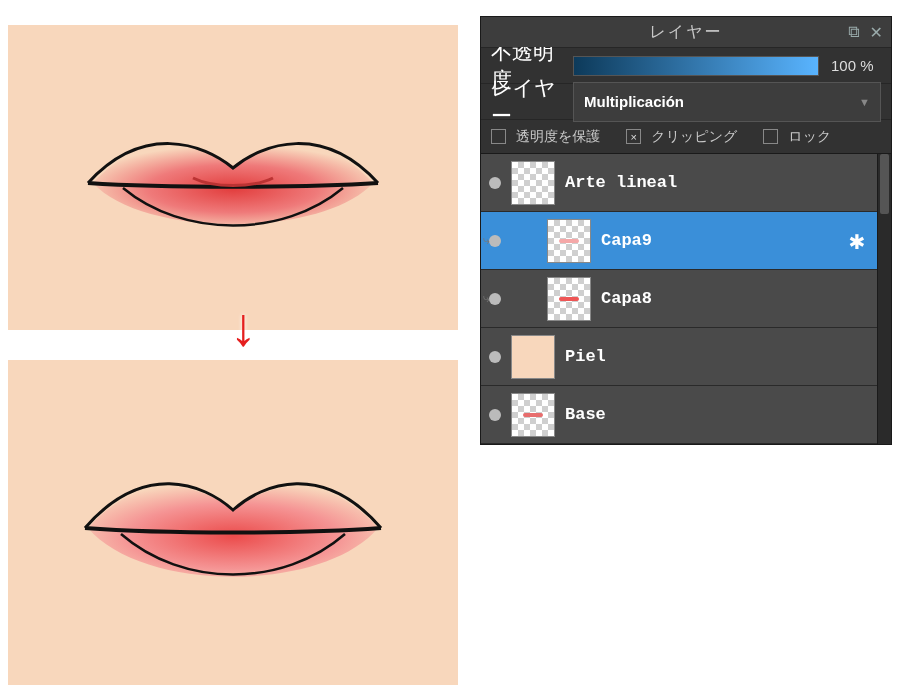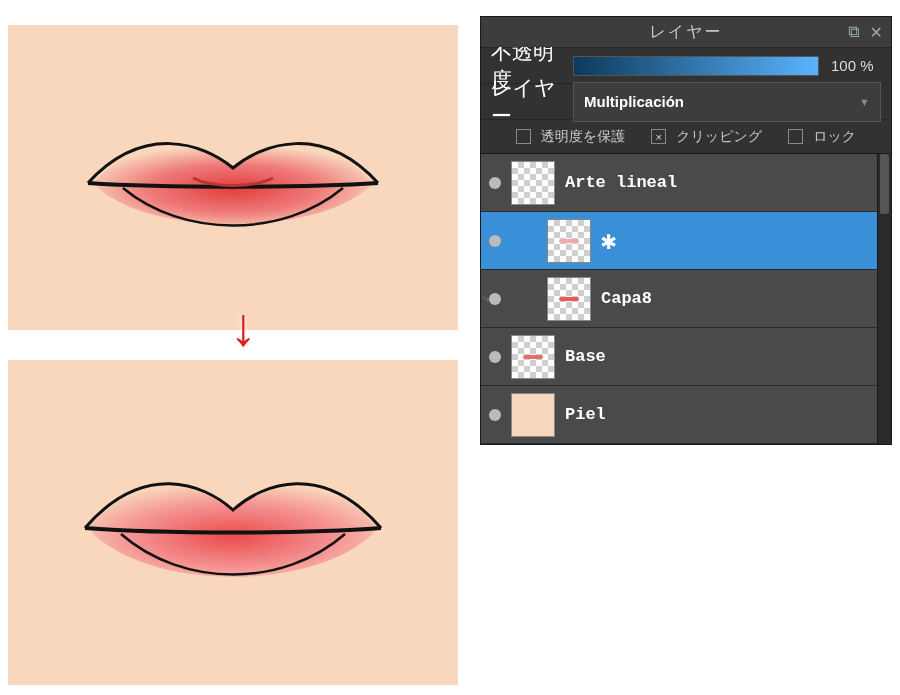--- a/index.html
+++ b/index.html
@@ -103,21 +103,20 @@
 
   .checks {
     display: flex;
     align-items: center;
     height: 34px;
     padding: 0 10px;
     gap: 8px;
     border-top: 1px solid #262626;
     font-size: 14px;
     color: #c8c8c8;
-    justify-content: center;
   }
   .chk {
     width: 15px; height: 15px;
     border: 1px solid #888;
     display: inline-flex;
     align-items: center;
     justify-content: center;
     font-size: 11px;
     margin-right: 2px;
   }
@@ -278,38 +277,39 @@
         <div class="thumb"></div>
         <div class="name">Arte lineal</div>
       </div>
       <div class="layer selected indent">
         <div class="clip-mark">⤷</div>
         <div class="vis"></div>
         <div class="spacer"></div>
         <div class="thumb">
           <div class="mark" style="background: rgb(245, 168, 168);"></div>
         </div>
+        <div class="name">Capa9</div>
         <div class="gear">✱</div>
       </div>
       <div class="layer indent">
         <div class="clip-mark">⤷</div>
         <div class="vis"></div>
         <div class="spacer"></div>
         <div class="thumb">
           <div class="mark" style="background: rgb(238, 85, 85);"></div>
         </div>
         <div class="name">Capa8</div>
       </div>
       <div class="layer">
         <div class="vis"></div>
+        <div class="thumb skin"></div>
+        <div class="name">Piel</div>
+      </div>
+      <div class="layer">
+        <div class="vis"></div>
         <div class="thumb">
           <div class="mark" style="background: rgb(231, 109, 109);"></div>
         </div>
         <div class="name">Base</div>
       </div>
-      <div class="layer">
-        <div class="vis"></div>
-        <div class="thumb skin"></div>
-        <div class="name">Piel</div>
-      </div>
     </div>
 
 </div>
 
 </body></html>

